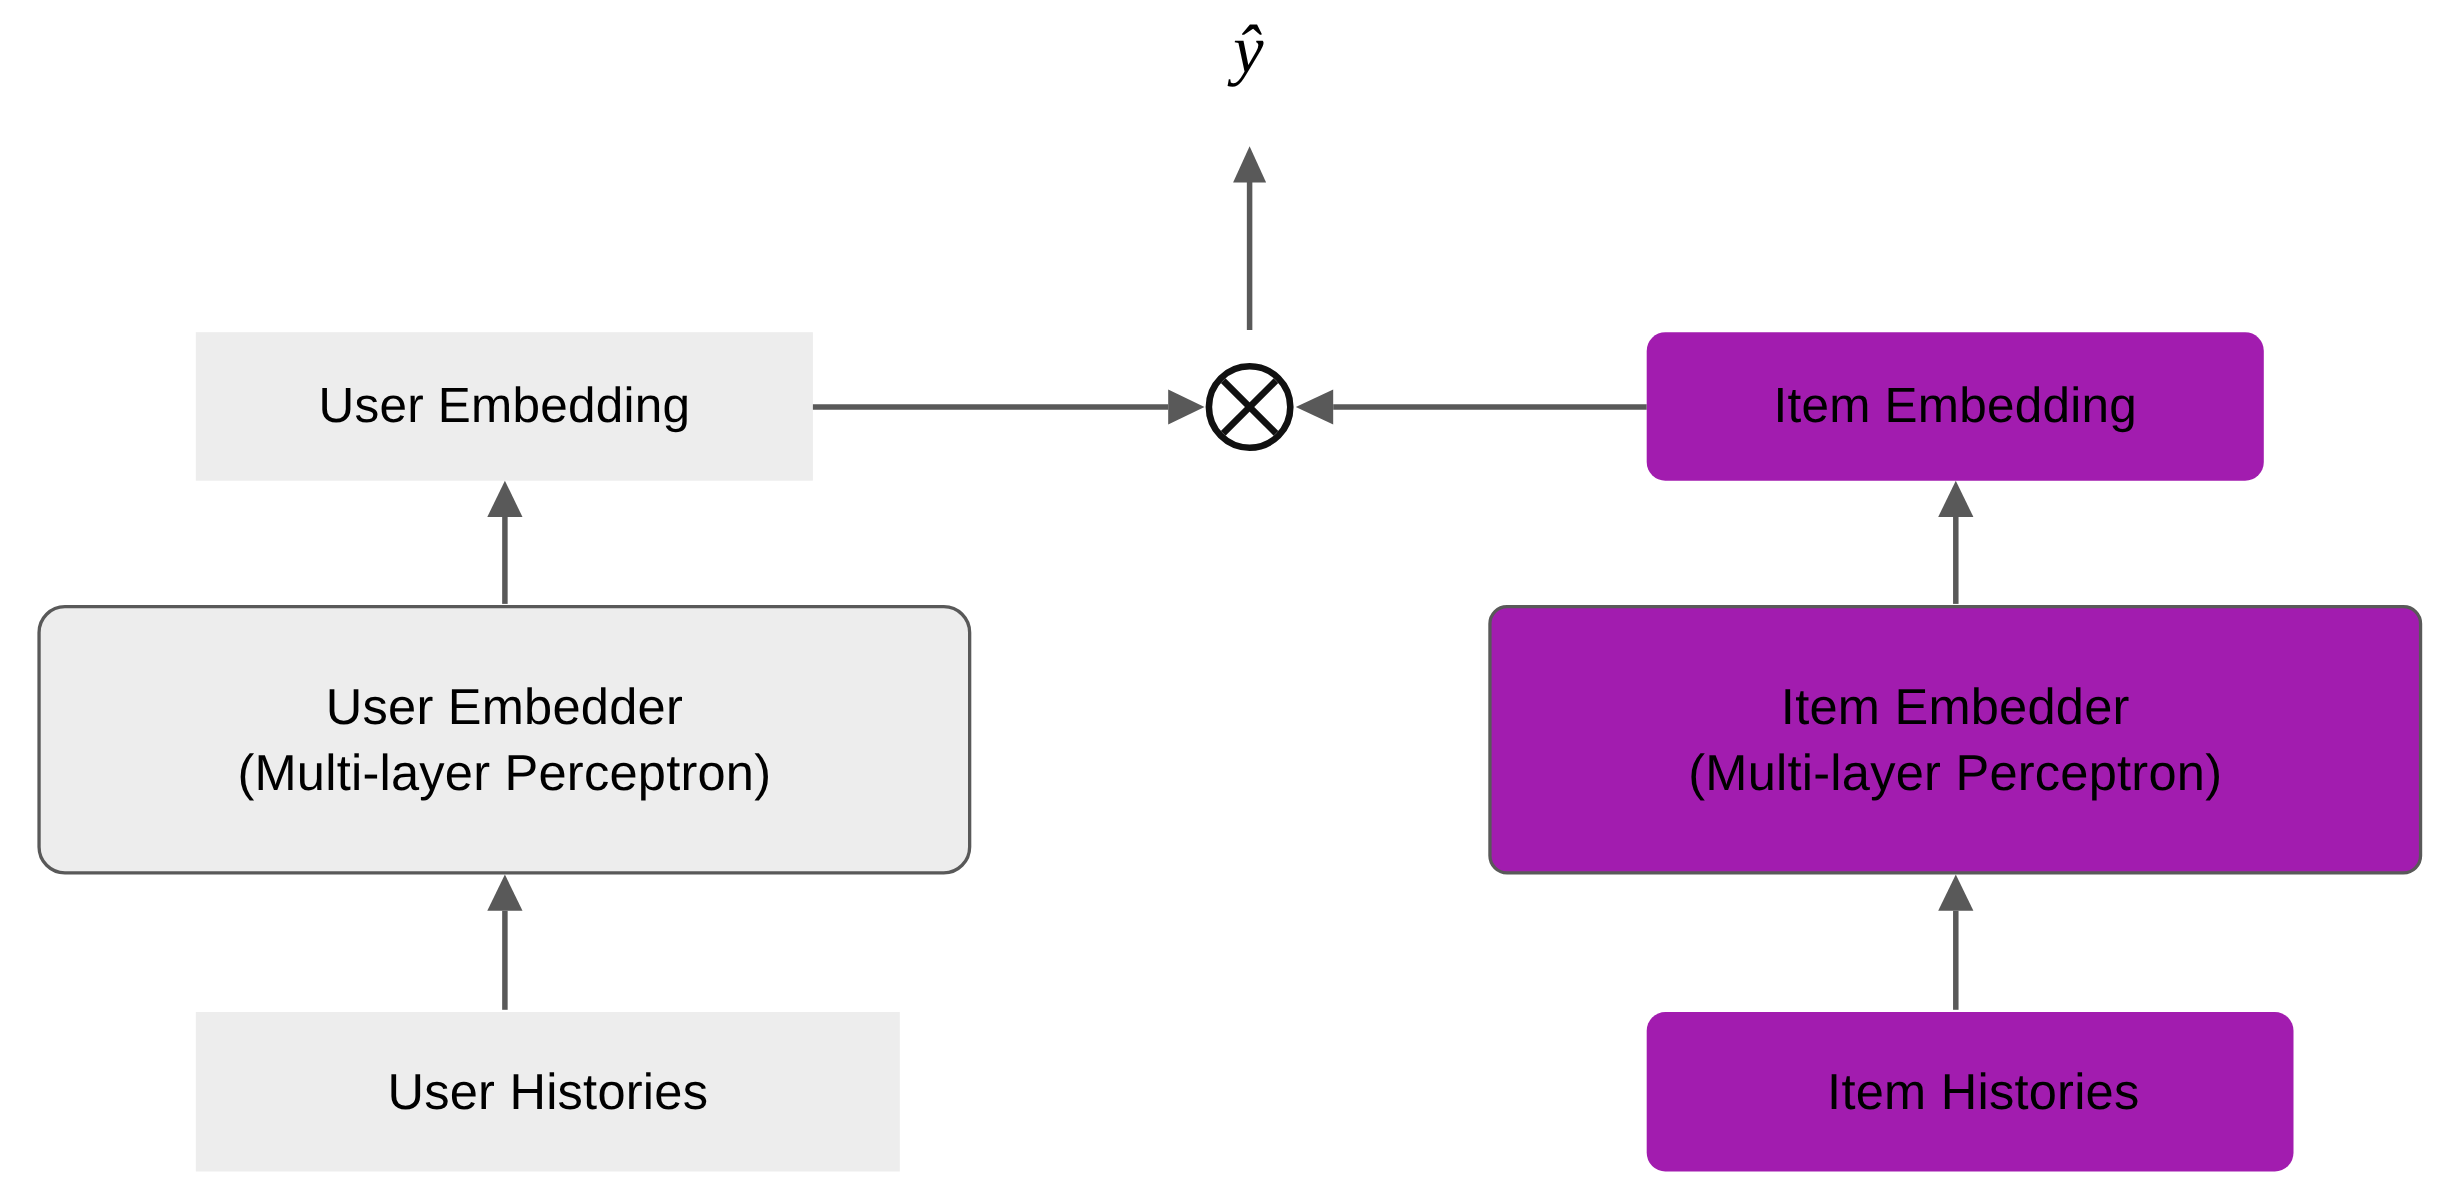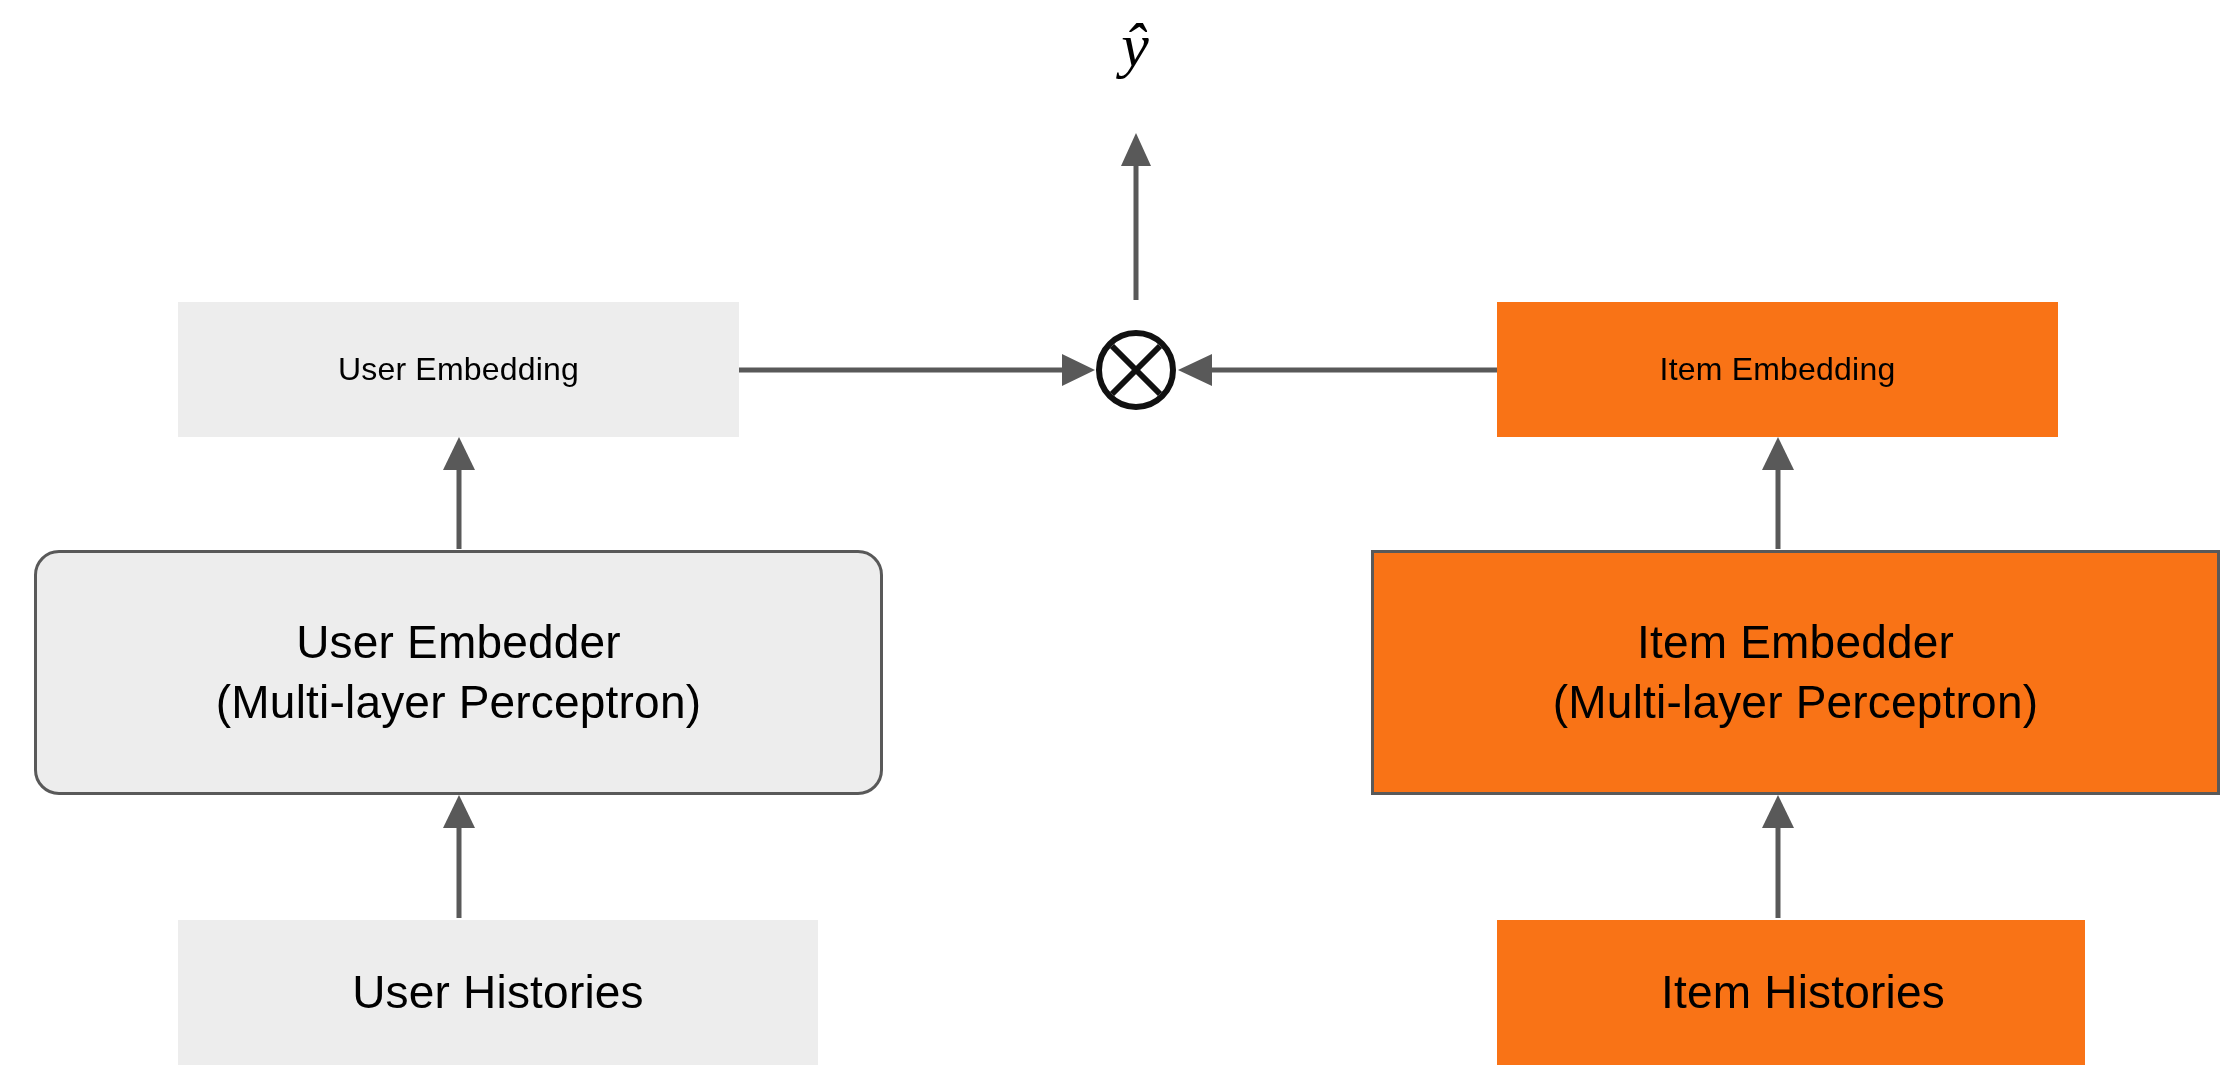--- a/index.html
+++ b/index.html
@@ -28,25 +28,25 @@
     justify-content: center;
     text-align: center;
     box-sizing: border-box;
     color: #000000;
     font-weight: 400;
     line-height: 1.30;
     white-space: pre-line;
     letter-spacing: 0.2px;
   }
   .fill-light  { background: #ededed; }
-  .fill-dark   { background: #f97316; }
+  .fill-dark   { background: #a21caf; border-radius: 17px; }
   .bordered    { border: 3px solid #595959; }
 
   
-  .t-embed   { font-size: 32px; }
+  .t-embed   { font-size: 45px; }
   .t-embedder{ font-size: 46px; }
   .t-hist    { font-size: 46px; }
 
   
   #yhat-label {
     position: absolute;
     left: 1085px;
     top: 14px;
     width: 100px;
     text-align: center;
@@ -80,21 +80,21 @@
 
   <div class="node fill-dark t-embed" style="left:1497px; top:302px; width:561px; height:135px;">
     <span>Item Embedding</span>
   </div>
 
   <div class="node fill-light bordered t-embedder" style="left:34px; top:550px; width:849px; height:245px;border-radius:25px;">
     <span>User Embedder
 (Multi-layer Perceptron)</span>
   </div>
 
-  <div class="node fill-dark bordered t-embedder" style="left:1353px; top:550px; width:849px; height:245px;margin-left:18px;">
+  <div class="node fill-dark bordered t-embedder" style="left:1353px; top:550px; width:849px; height:245px;">
     <span>Item Embedder
 (Multi-layer Perceptron)</span>
   </div>
 
   <div class="node fill-light t-hist" style="left:178px; top:920px; width:640px; height:145px;">
     <span>User Histories</span>
   </div>
 
   <div class="node fill-dark t-hist" style="left:1497px; top:920px; width:588px; height:145px;padding-left:24px;">
     <span>Item Histories</span>

